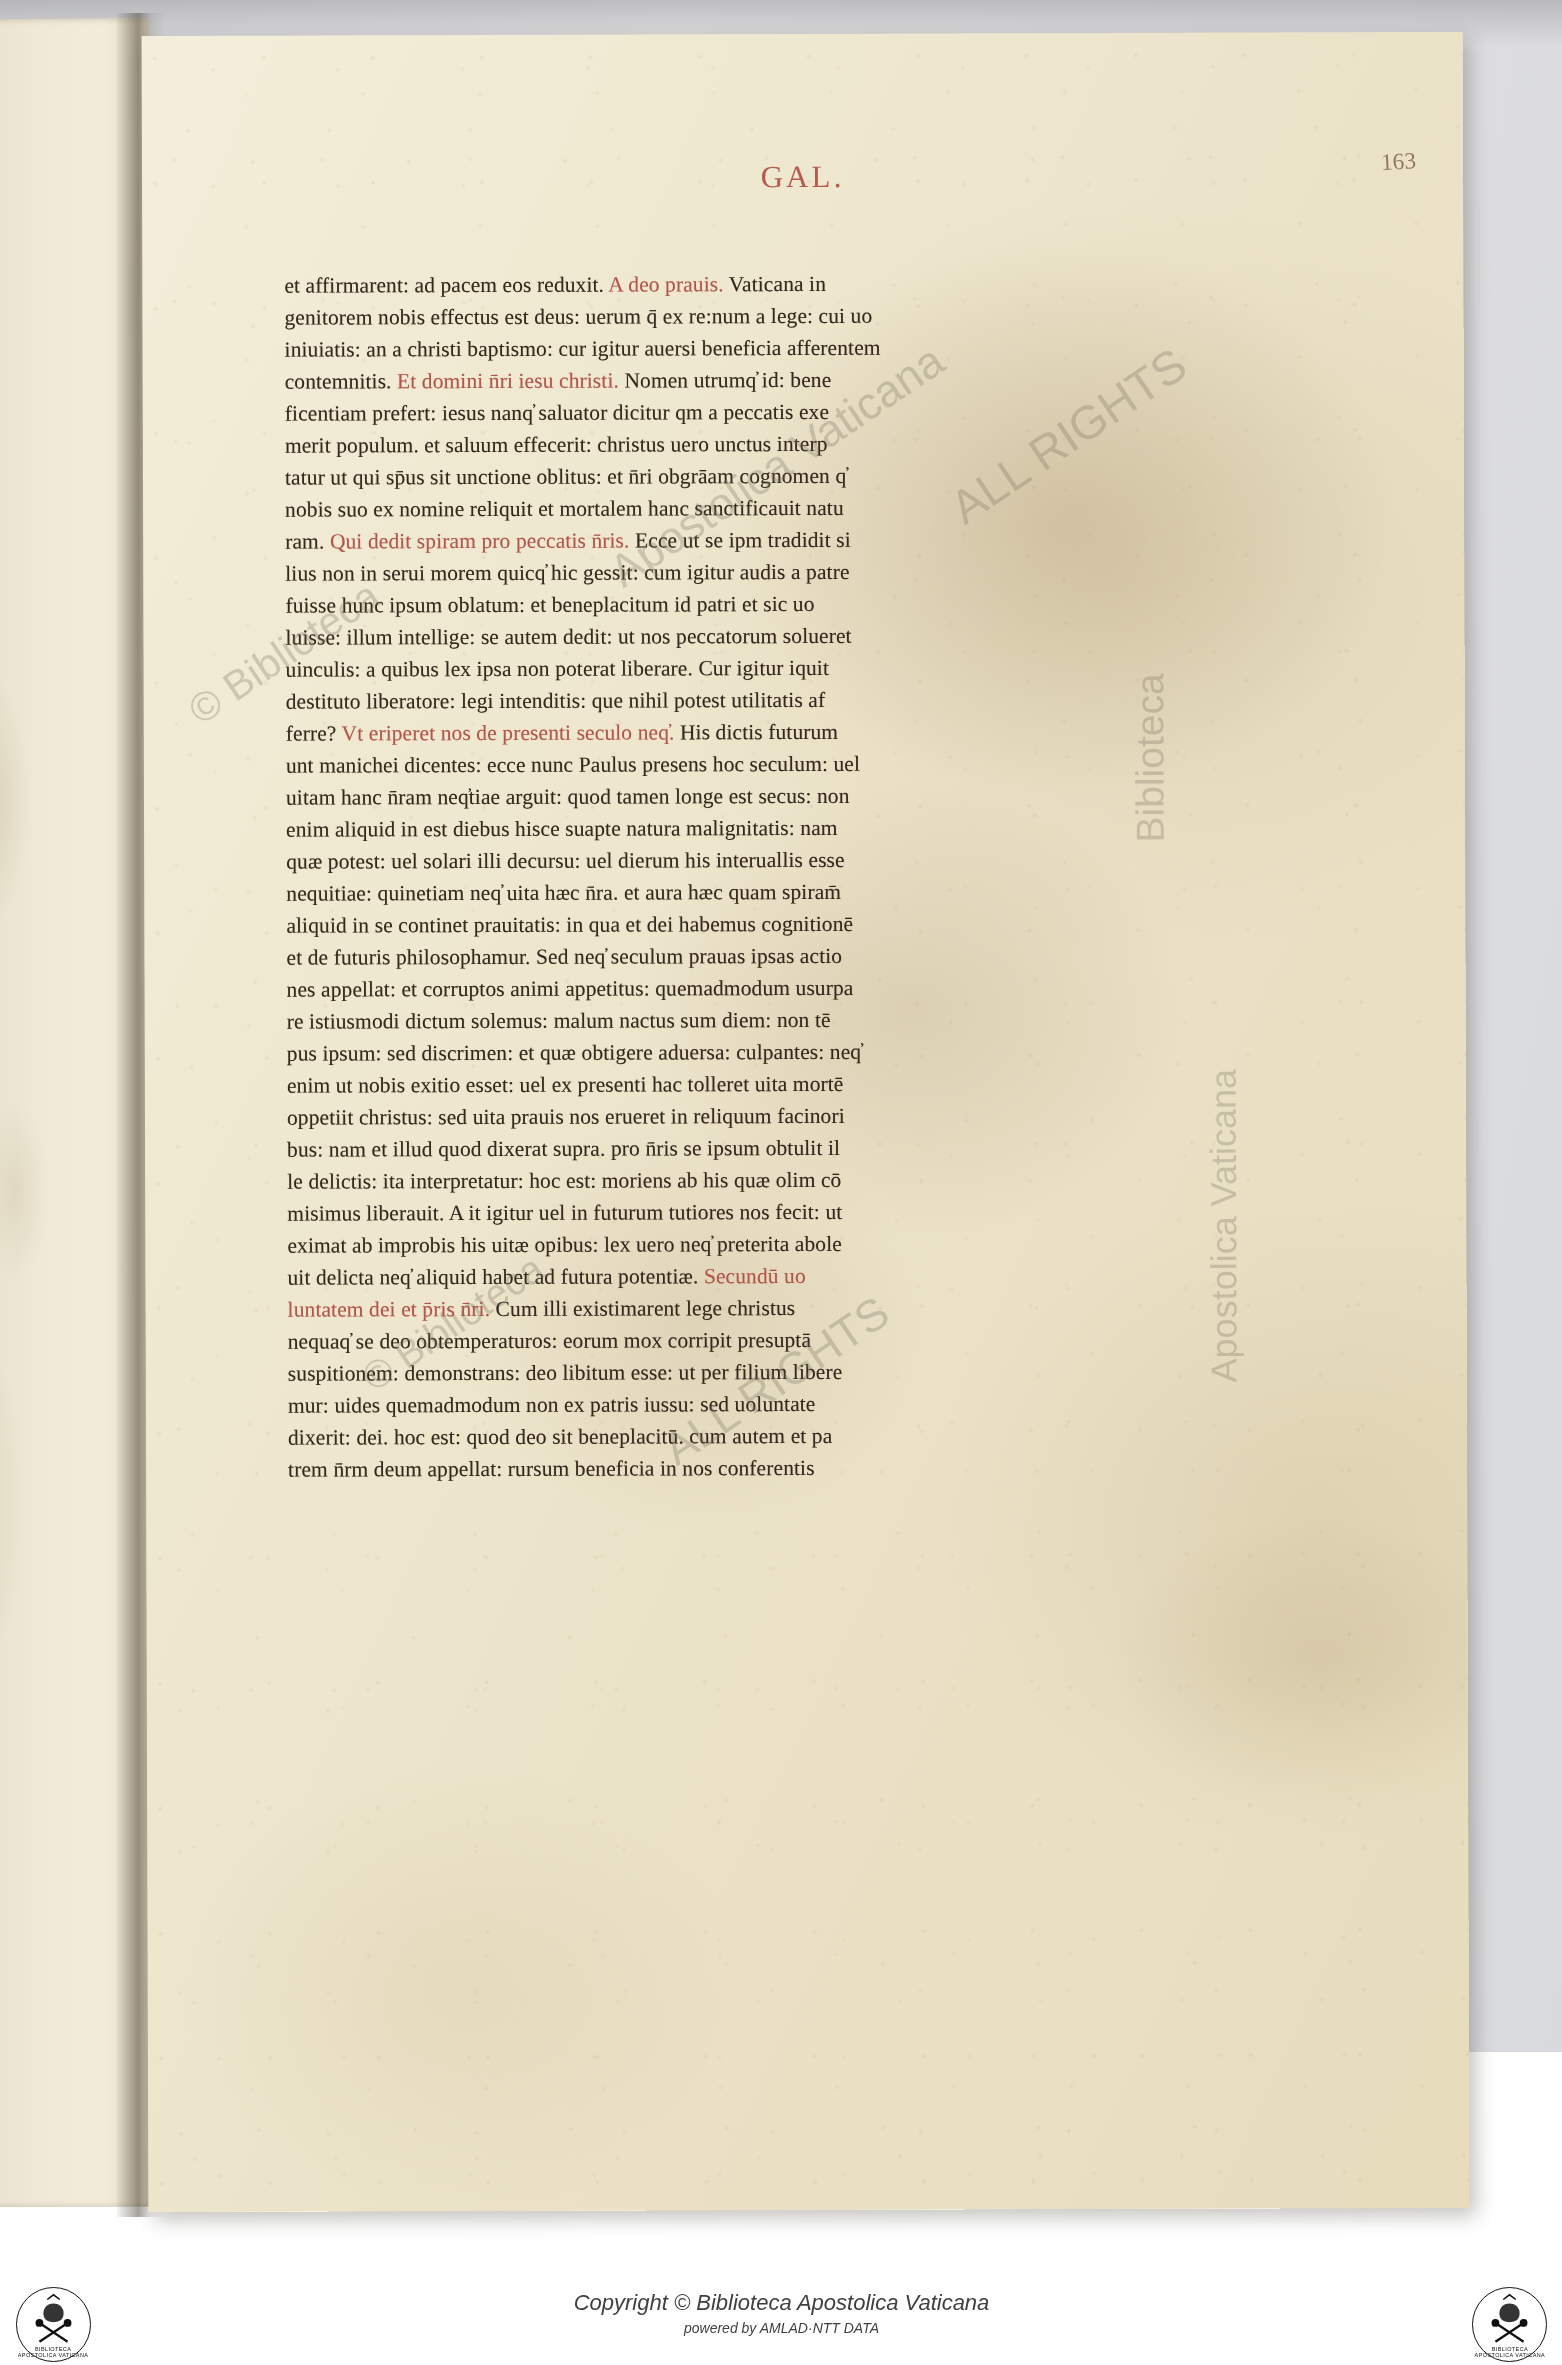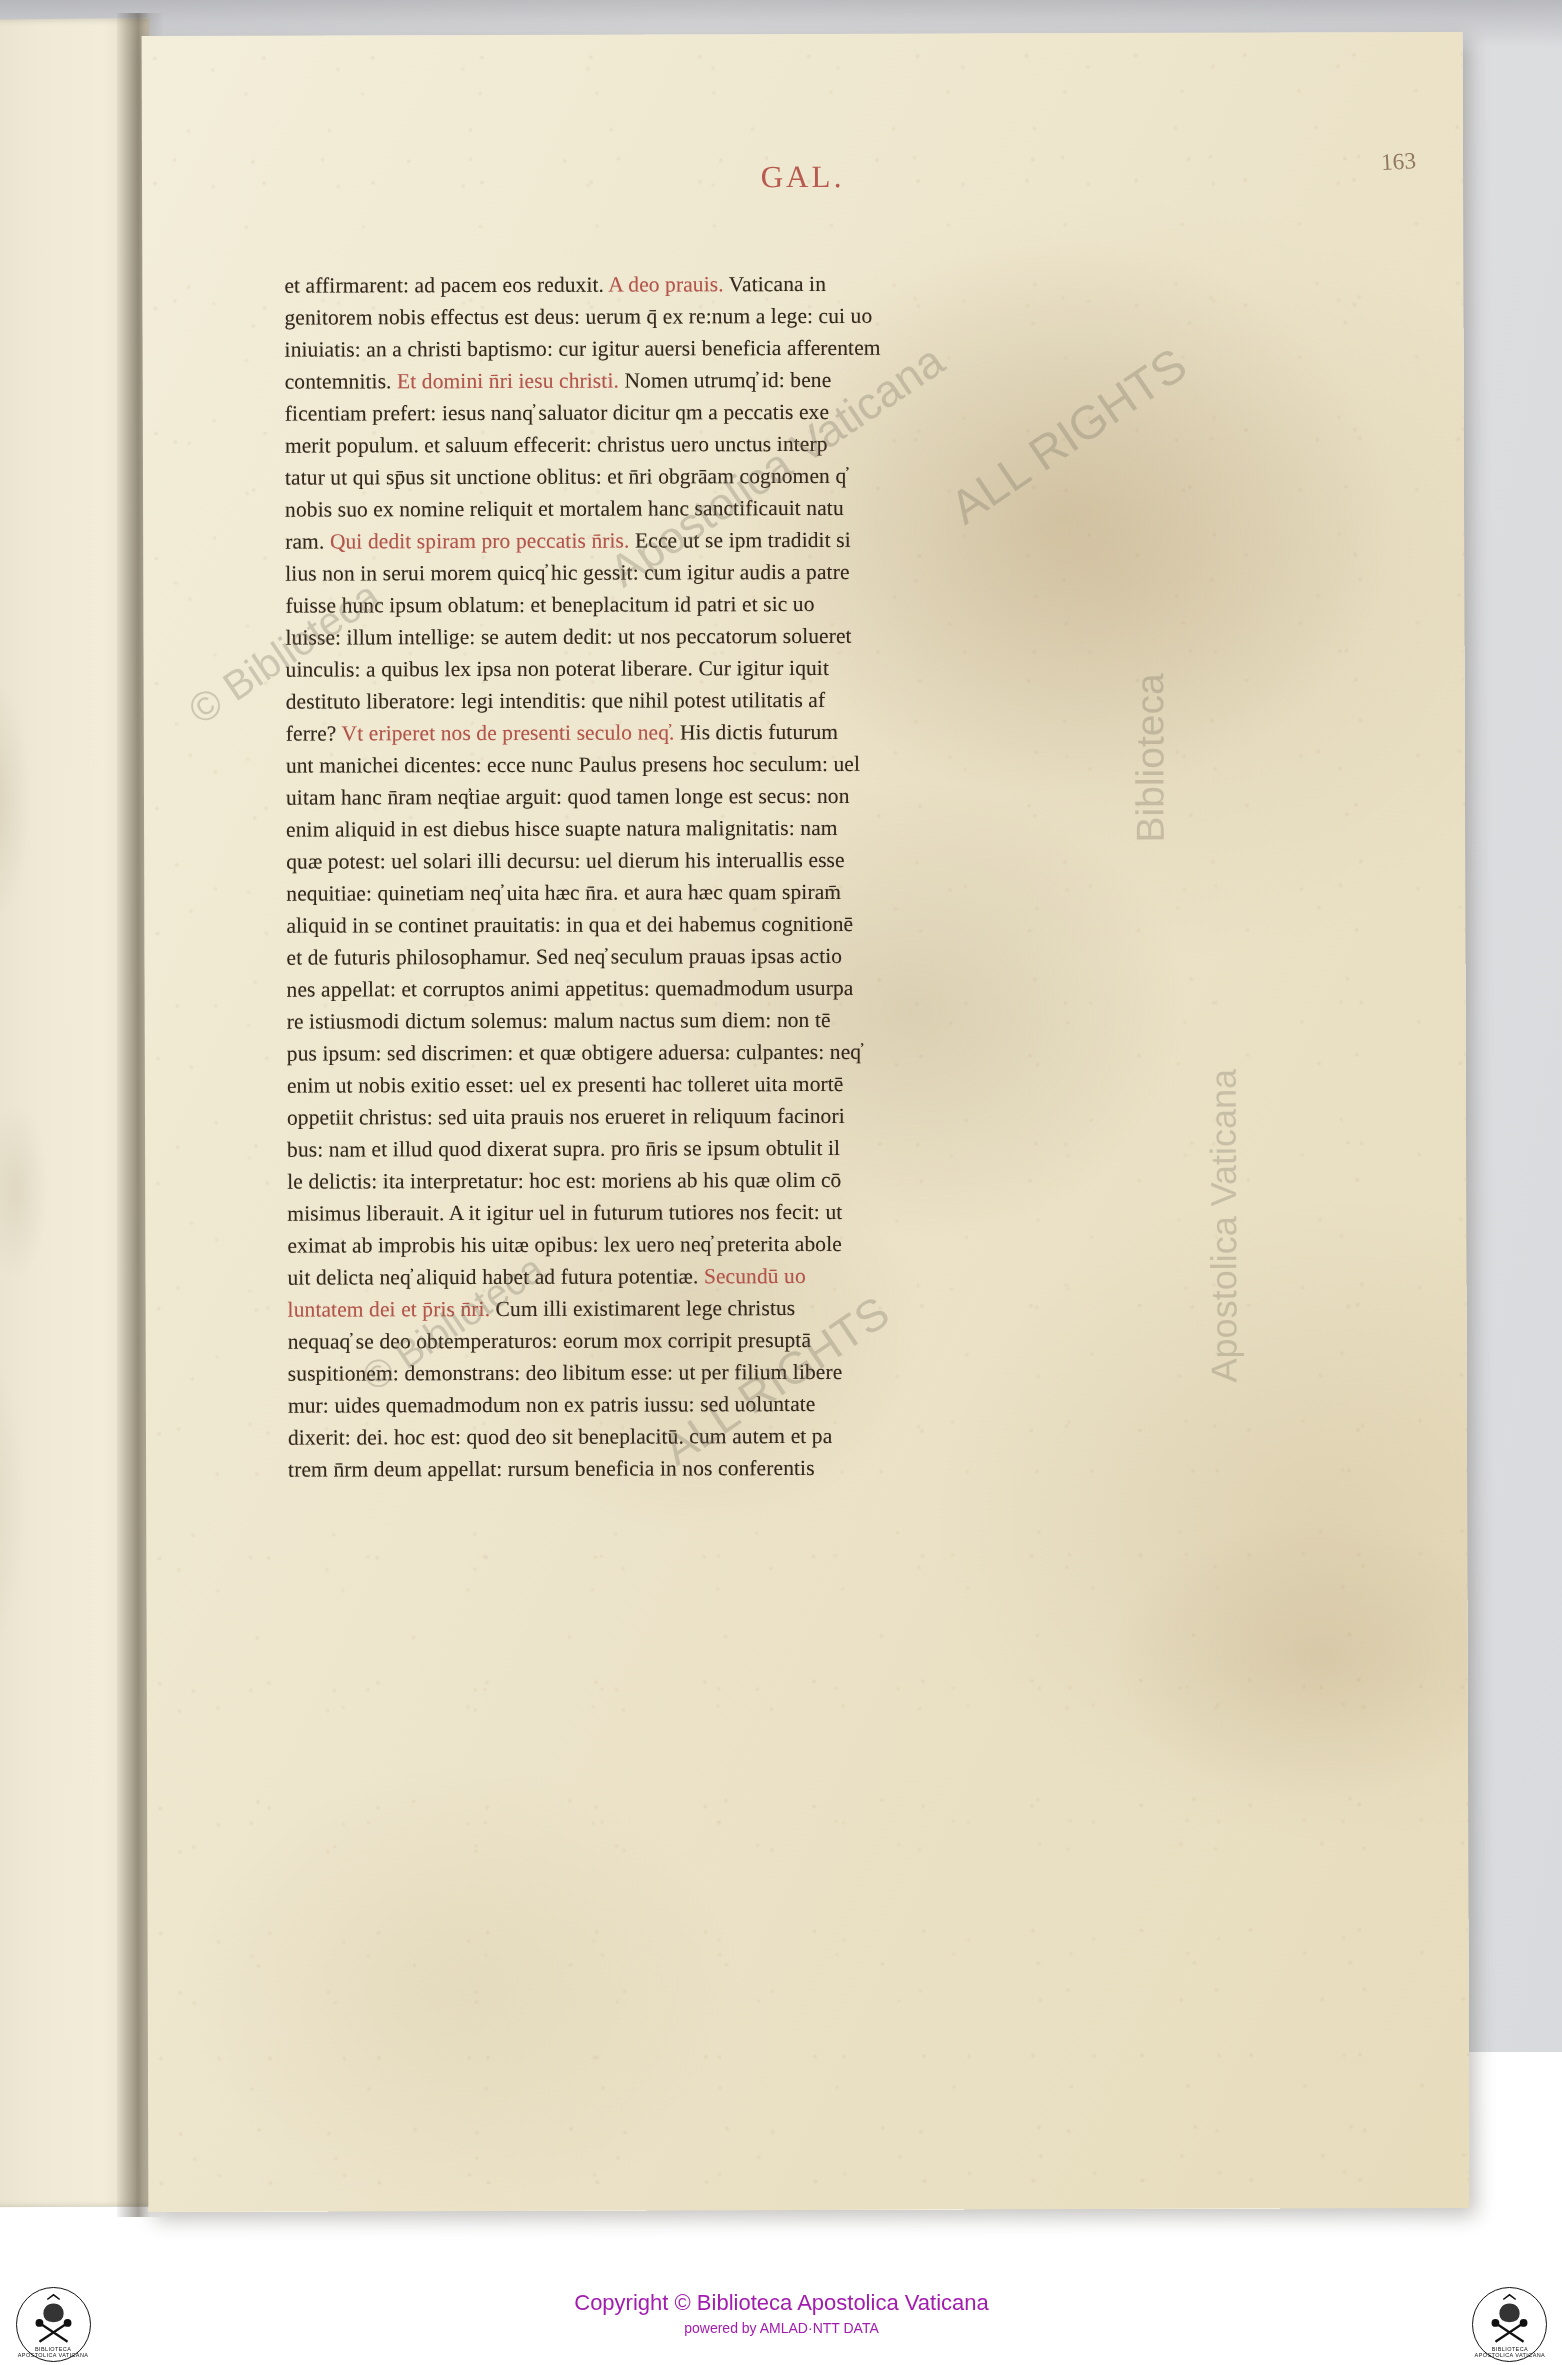--- a/index.html
+++ b/index.html
@@ -183,21 +183,22 @@
     width: 1563px;
     height: 84px;
     background: #ffffff;
   }
   #footer-text {
     position: absolute;
     left: 0; top: 0;
     width: 1563px;
     text-align: center;
     font-family: "Liberation Sans", sans-serif;
-    color: #a21caf;
+    color: #404040;
+    font-style: italic;
   }
   #footer-line1 { font-size: 22px; line-height: 31px; padding-top: 4.7px; }
   #footer-line2 { font-size: 19px; line-height: 25px; }
   #footer-line3 { font-size: 14px; line-height: 20.3px; }
 
   .crest {
     position: absolute;
     top: 4.7px;
     width: 75px;
     height: 75px;

